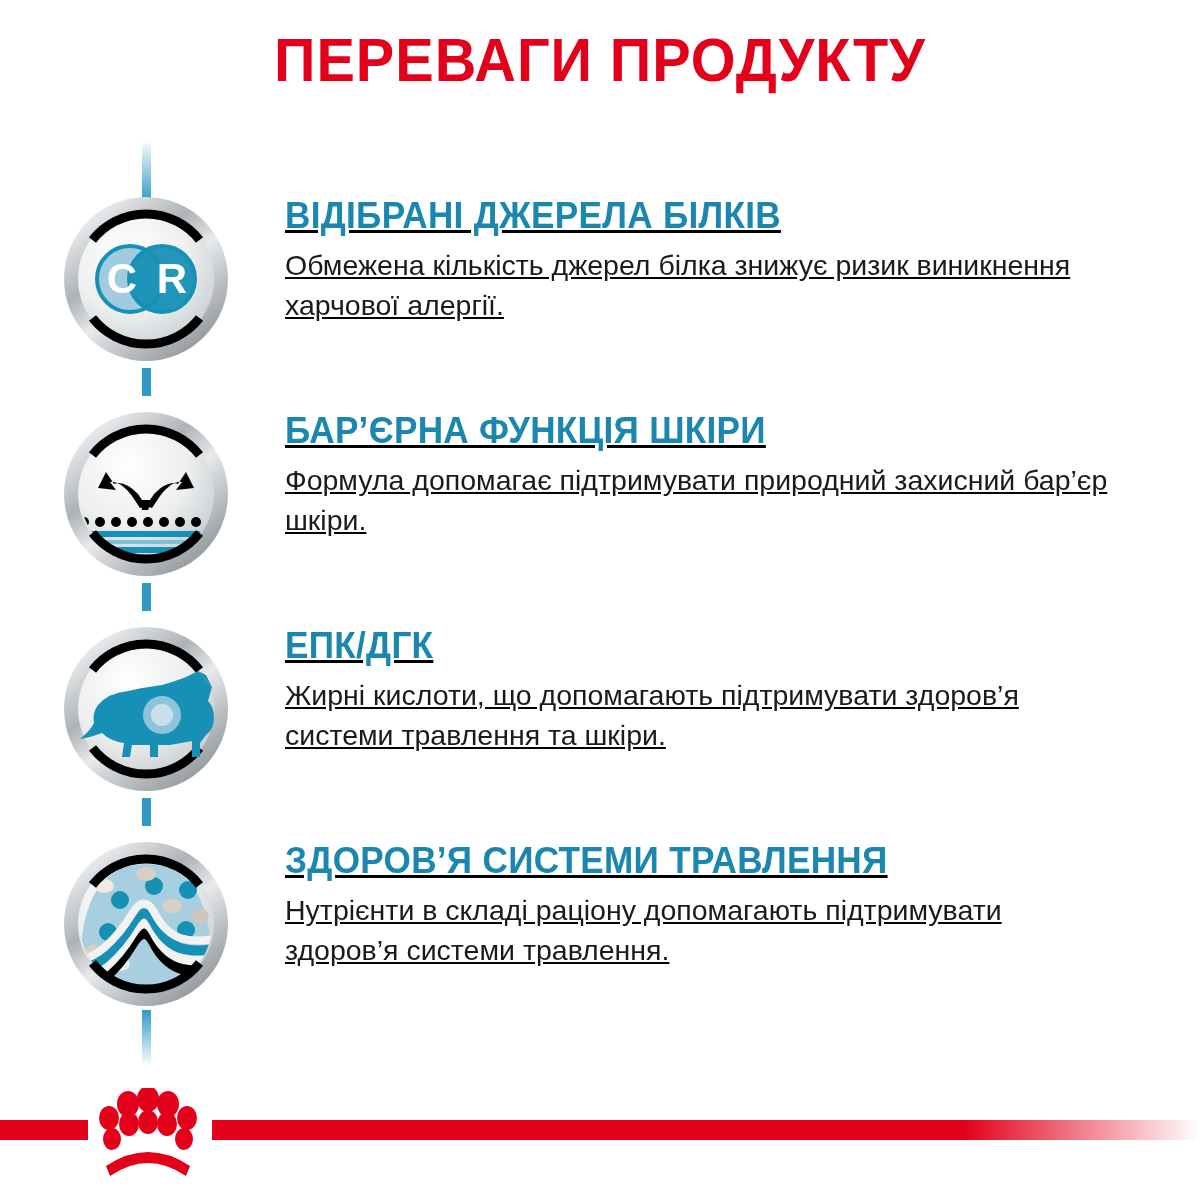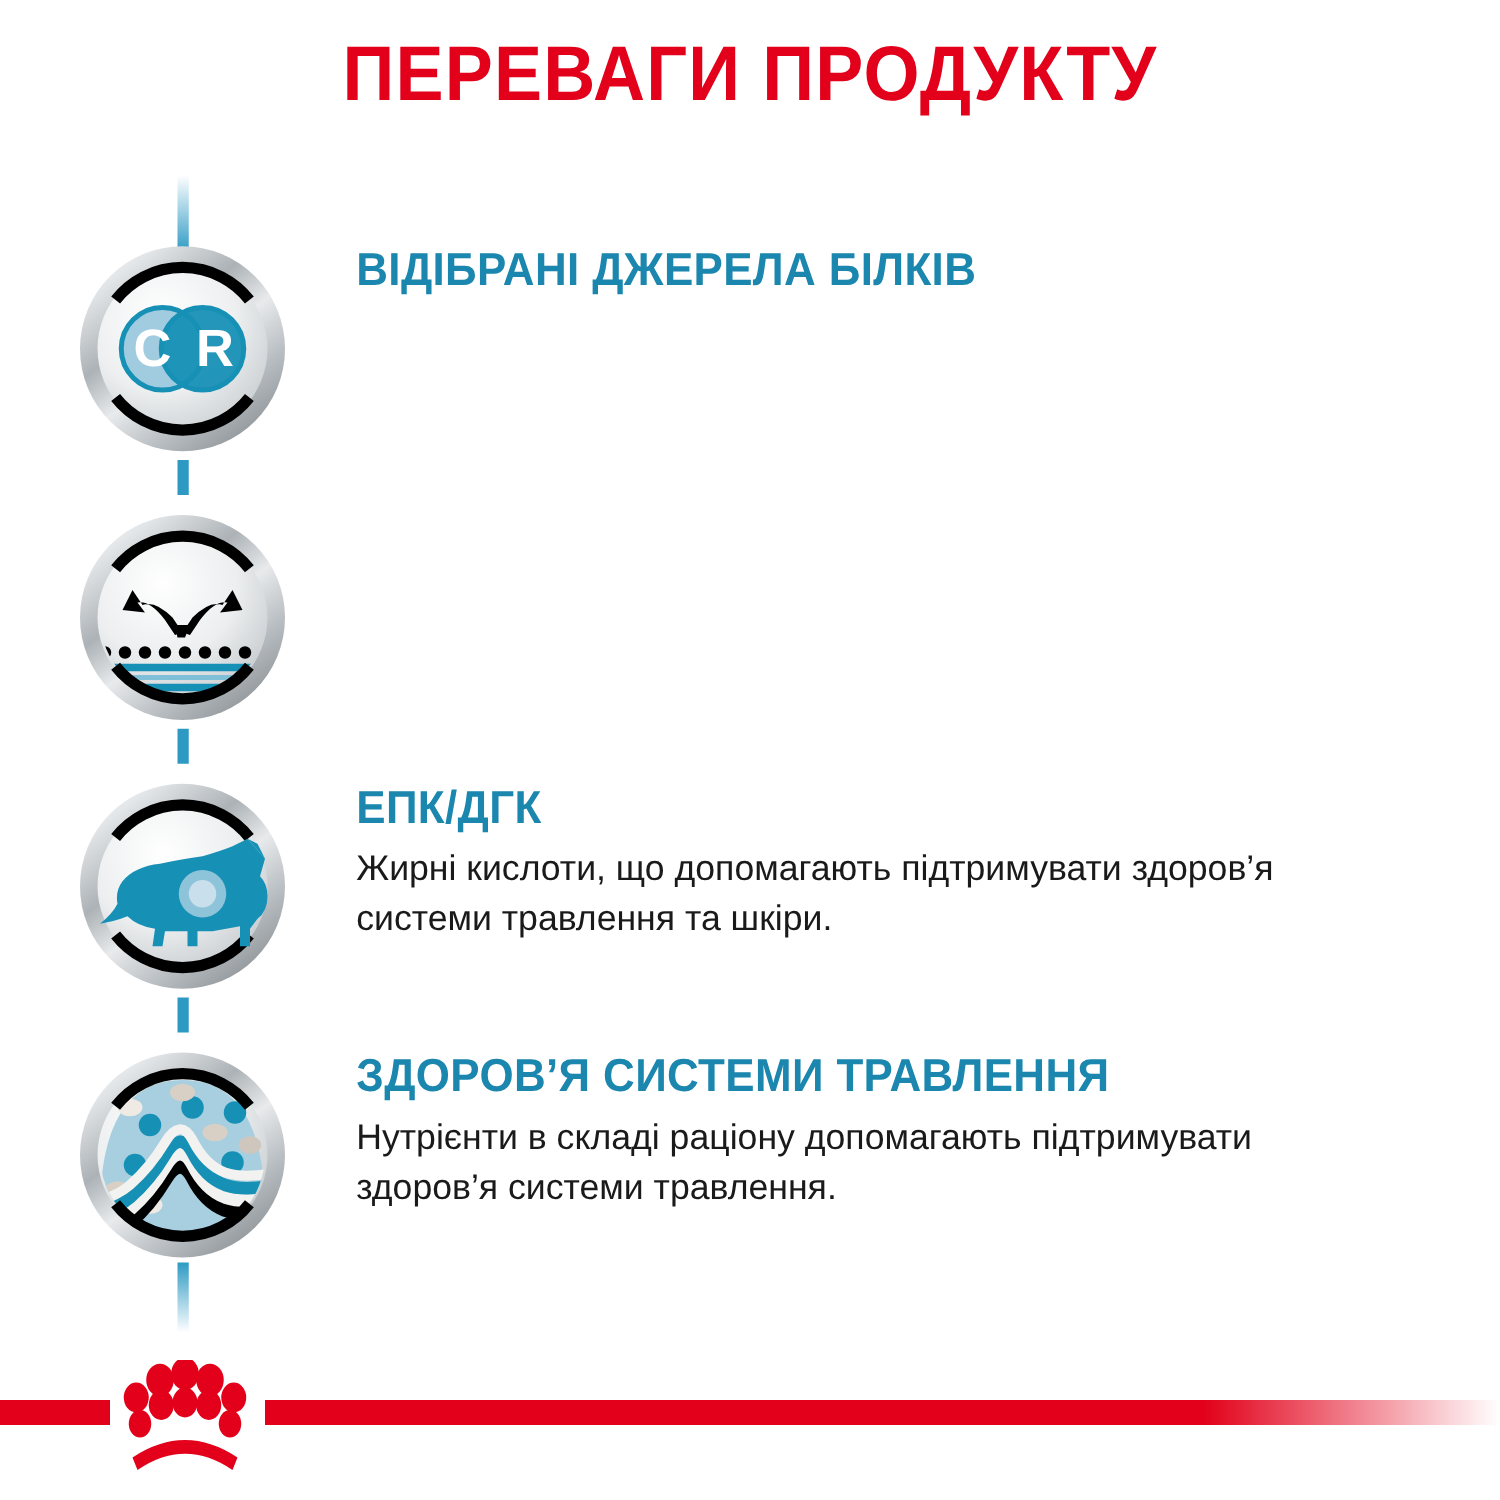--- a/index.html
+++ b/index.html
@@ -83,20 +83,21 @@
     height: 168px;
     z-index: 2;
   }
   .icon-wrap svg { display: block; width: 168px; height: 168px; }
 
   .text-col {
     position: absolute;
     left: 285px;
     top: 0;
     width: 870px;
+    text-decoration: underline;
   }
   .benefit-head {
     font-family: "Liberation Sans Narrow", "Liberation Sans", sans-serif;
     font-weight: bold;
     font-size: 37px;
     line-height: 42px;
     color: #1B87AE;
     letter-spacing: 0.3px;
     transform: scaleX(0.95);
     transform-origin: left center;
@@ -193,20 +194,21 @@
           <circle cx="100" cy="84" r="33" fill="#1790B6" opacity="0.95"></circle>
           <circle cx="68" cy="84" r="33" fill="none" stroke="#1790B6" stroke-width="4"></circle>
           <circle cx="100" cy="84" r="33" fill="none" stroke="#1790B6" stroke-width="4"></circle>
         </g>
         <text x="60" y="98" font-family="Liberation Sans, sans-serif" font-size="42" font-weight="bold" fill="#FFFFFF" text-anchor="middle">C</text>
         <text x="110" y="98" font-family="Liberation Sans, sans-serif" font-size="42" font-weight="bold" fill="#FFFFFF" text-anchor="middle">R</text>
       </svg>
     </div>
     <div class="text-col">
       <div class="benefit-head">ВІДІБРАНІ ДЖЕРЕЛА БІЛКІВ</div>
+      <div class="benefit-body">Обмежена кількість джерел білка знижує ризик виникнення харчової алергії.</div>
     </div>
   </div>
 
   <div class="row row-2">
     <div class="icon-wrap">
       <svg viewBox="0 0 168 168" xmlns="http://www.w3.org/2000/svg">
         <defs>
           <linearGradient id="metal2" x1="0%" y1="0%" x2="75%" y2="100%">
             <stop offset="0%" stop-color="#FBFBFC"></stop>
             <stop offset="18%" stop-color="#E3E6E8"></stop>
@@ -262,20 +264,24 @@
             <ellipse cx="106" cy="168" rx="14" ry="8"></ellipse>
               <ellipse cx="138" cy="168" rx="14" ry="8"></ellipse>
           </g>
         </g>
         <g fill="none" stroke="#000000" stroke-width="9">
           <path d="M30.5 45 A 68 68 0 0 1 137.5 45"></path>
           <path d="M30.5 123 A 68 68 0 0 0 137.5 123"></path>
         </g>
       </svg>
     </div>
+    <div class="text-col">
+      <div class="benefit-head">БАР’ЄРНА ФУНКЦІЯ ШКІРИ</div>
+      <div class="benefit-body">Формула допомагає підтримувати природний захисний бар’єр шкіри.</div>
+    </div>
   </div>
 
   <div class="row row-4">
     <div class="icon-wrap">
       <svg viewBox="0 0 168 168" xmlns="http://www.w3.org/2000/svg">
         <defs>
           <linearGradient id="metal4" x1="0%" y1="0%" x2="75%" y2="100%">
             <stop offset="0%" stop-color="#FBFBFC"></stop>
             <stop offset="18%" stop-color="#E3E6E8"></stop>
             <stop offset="42%" stop-color="#ACB2B6"></stop>

